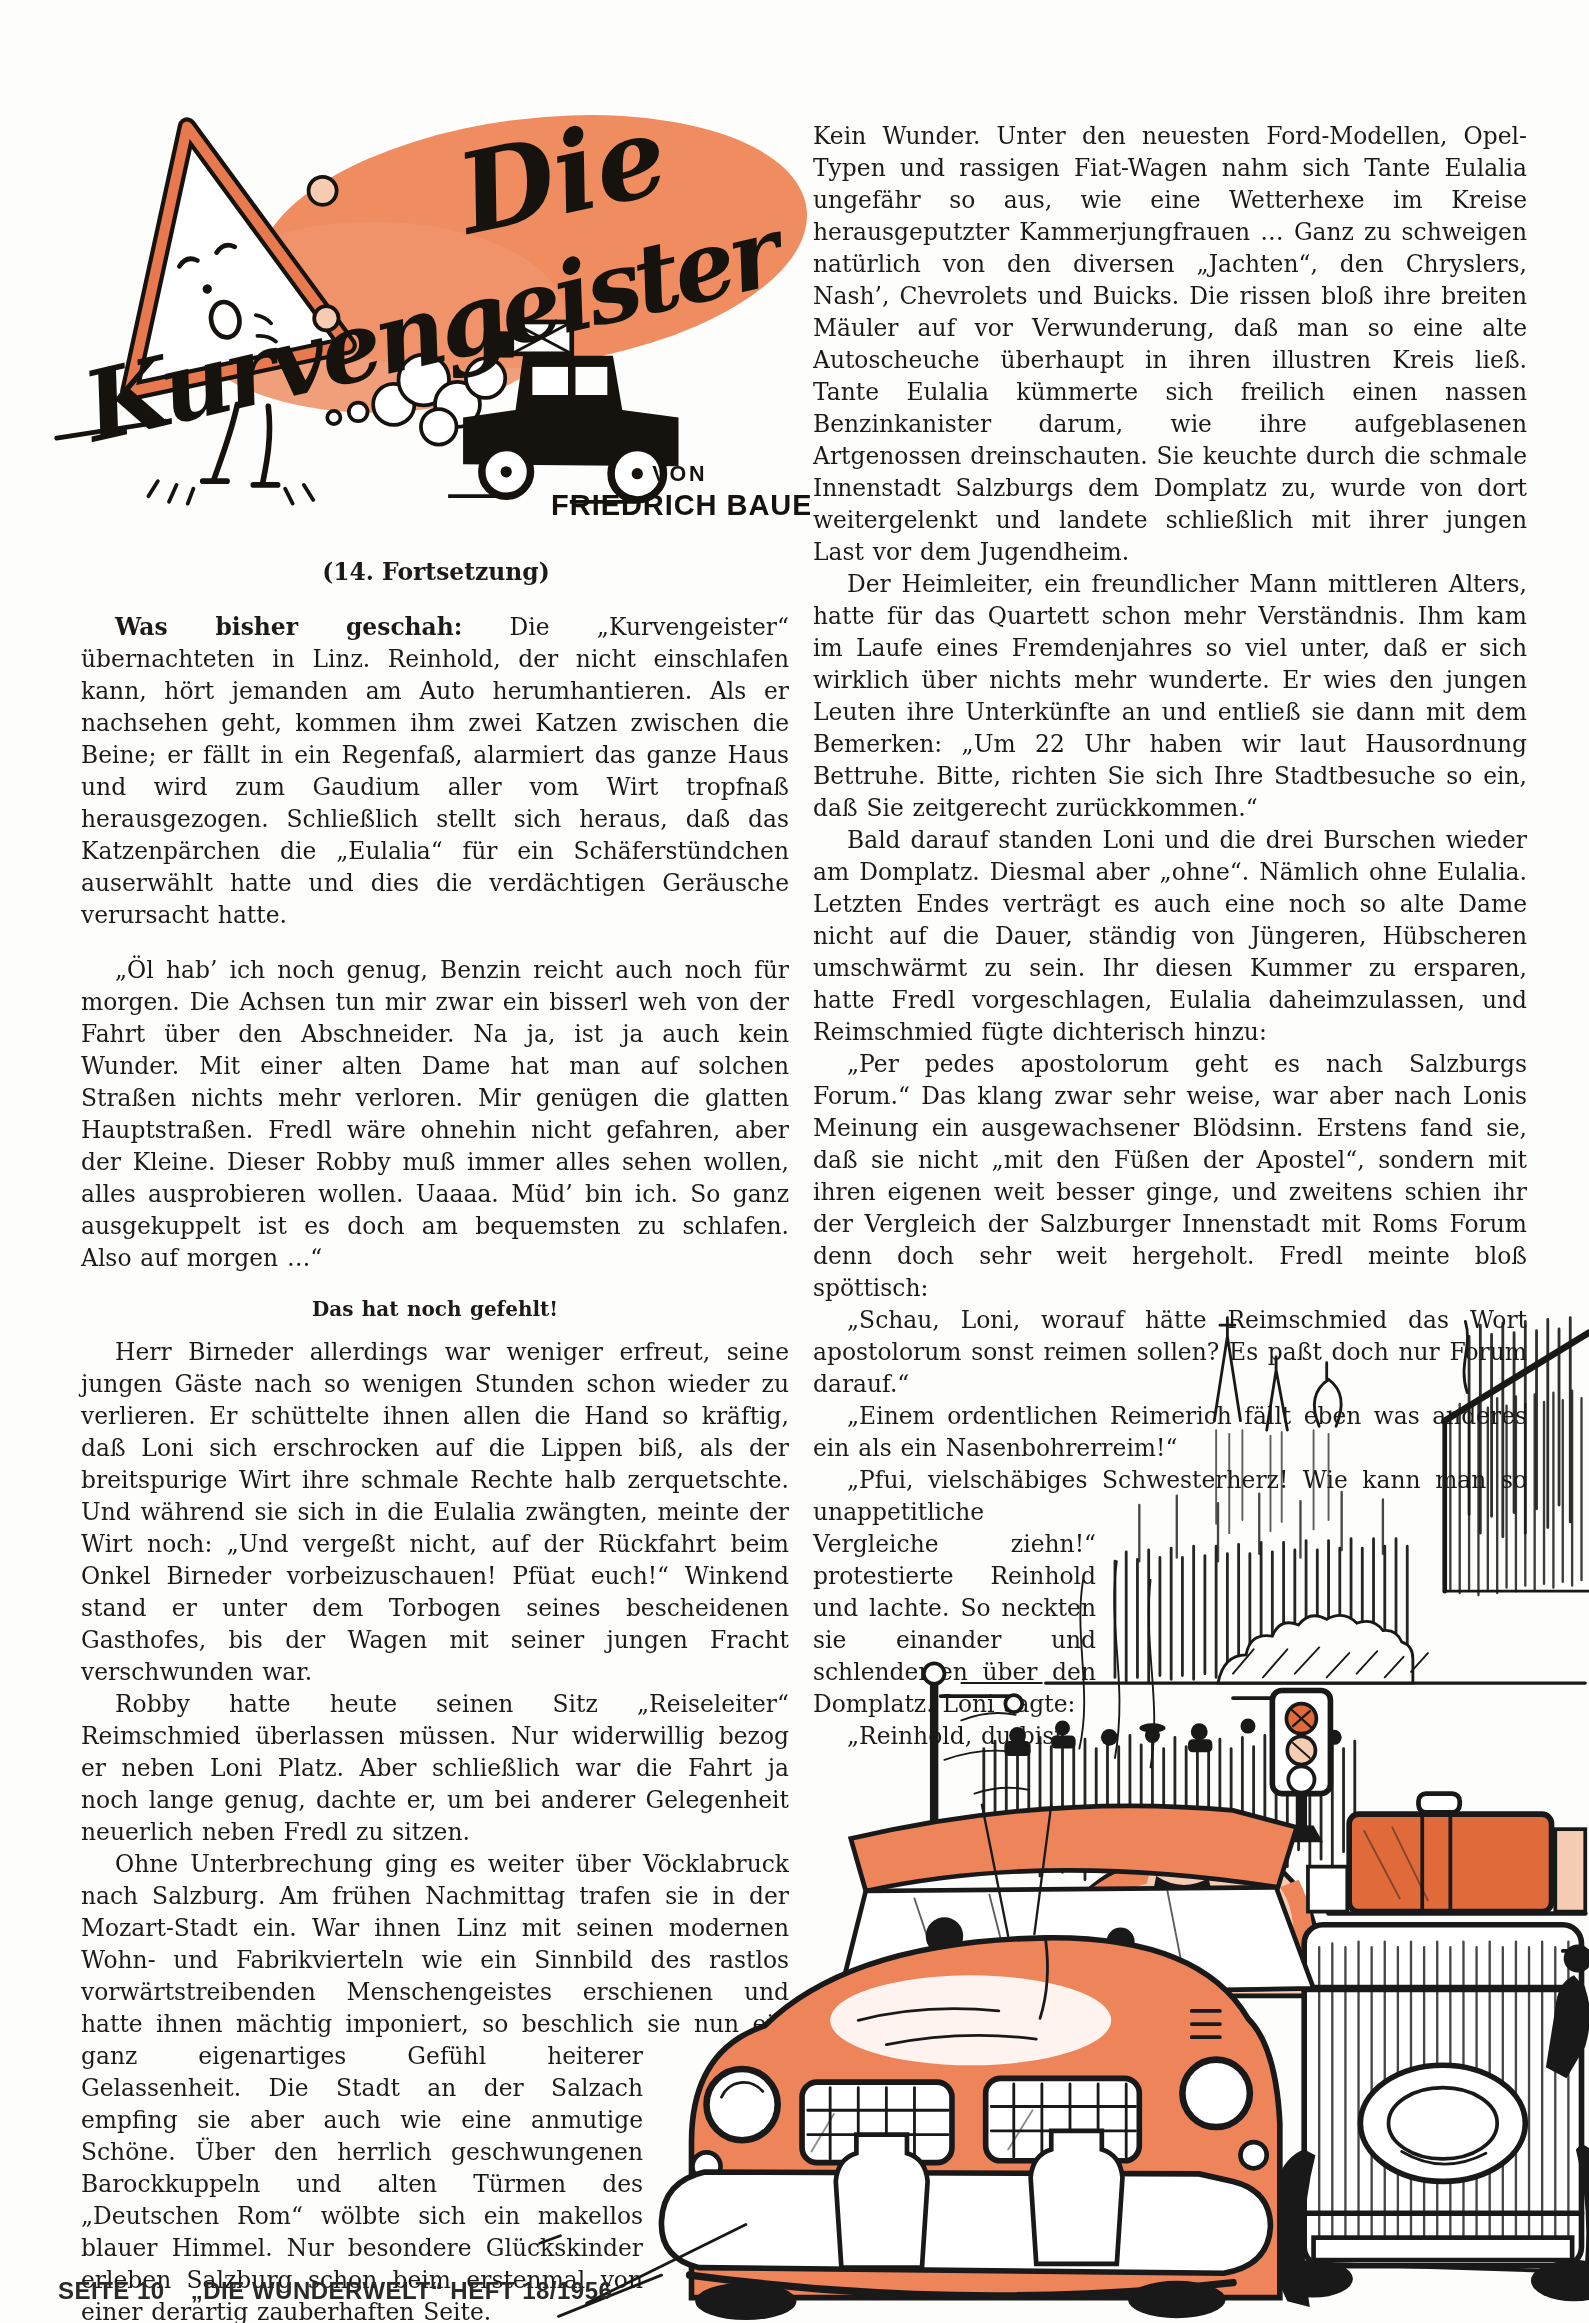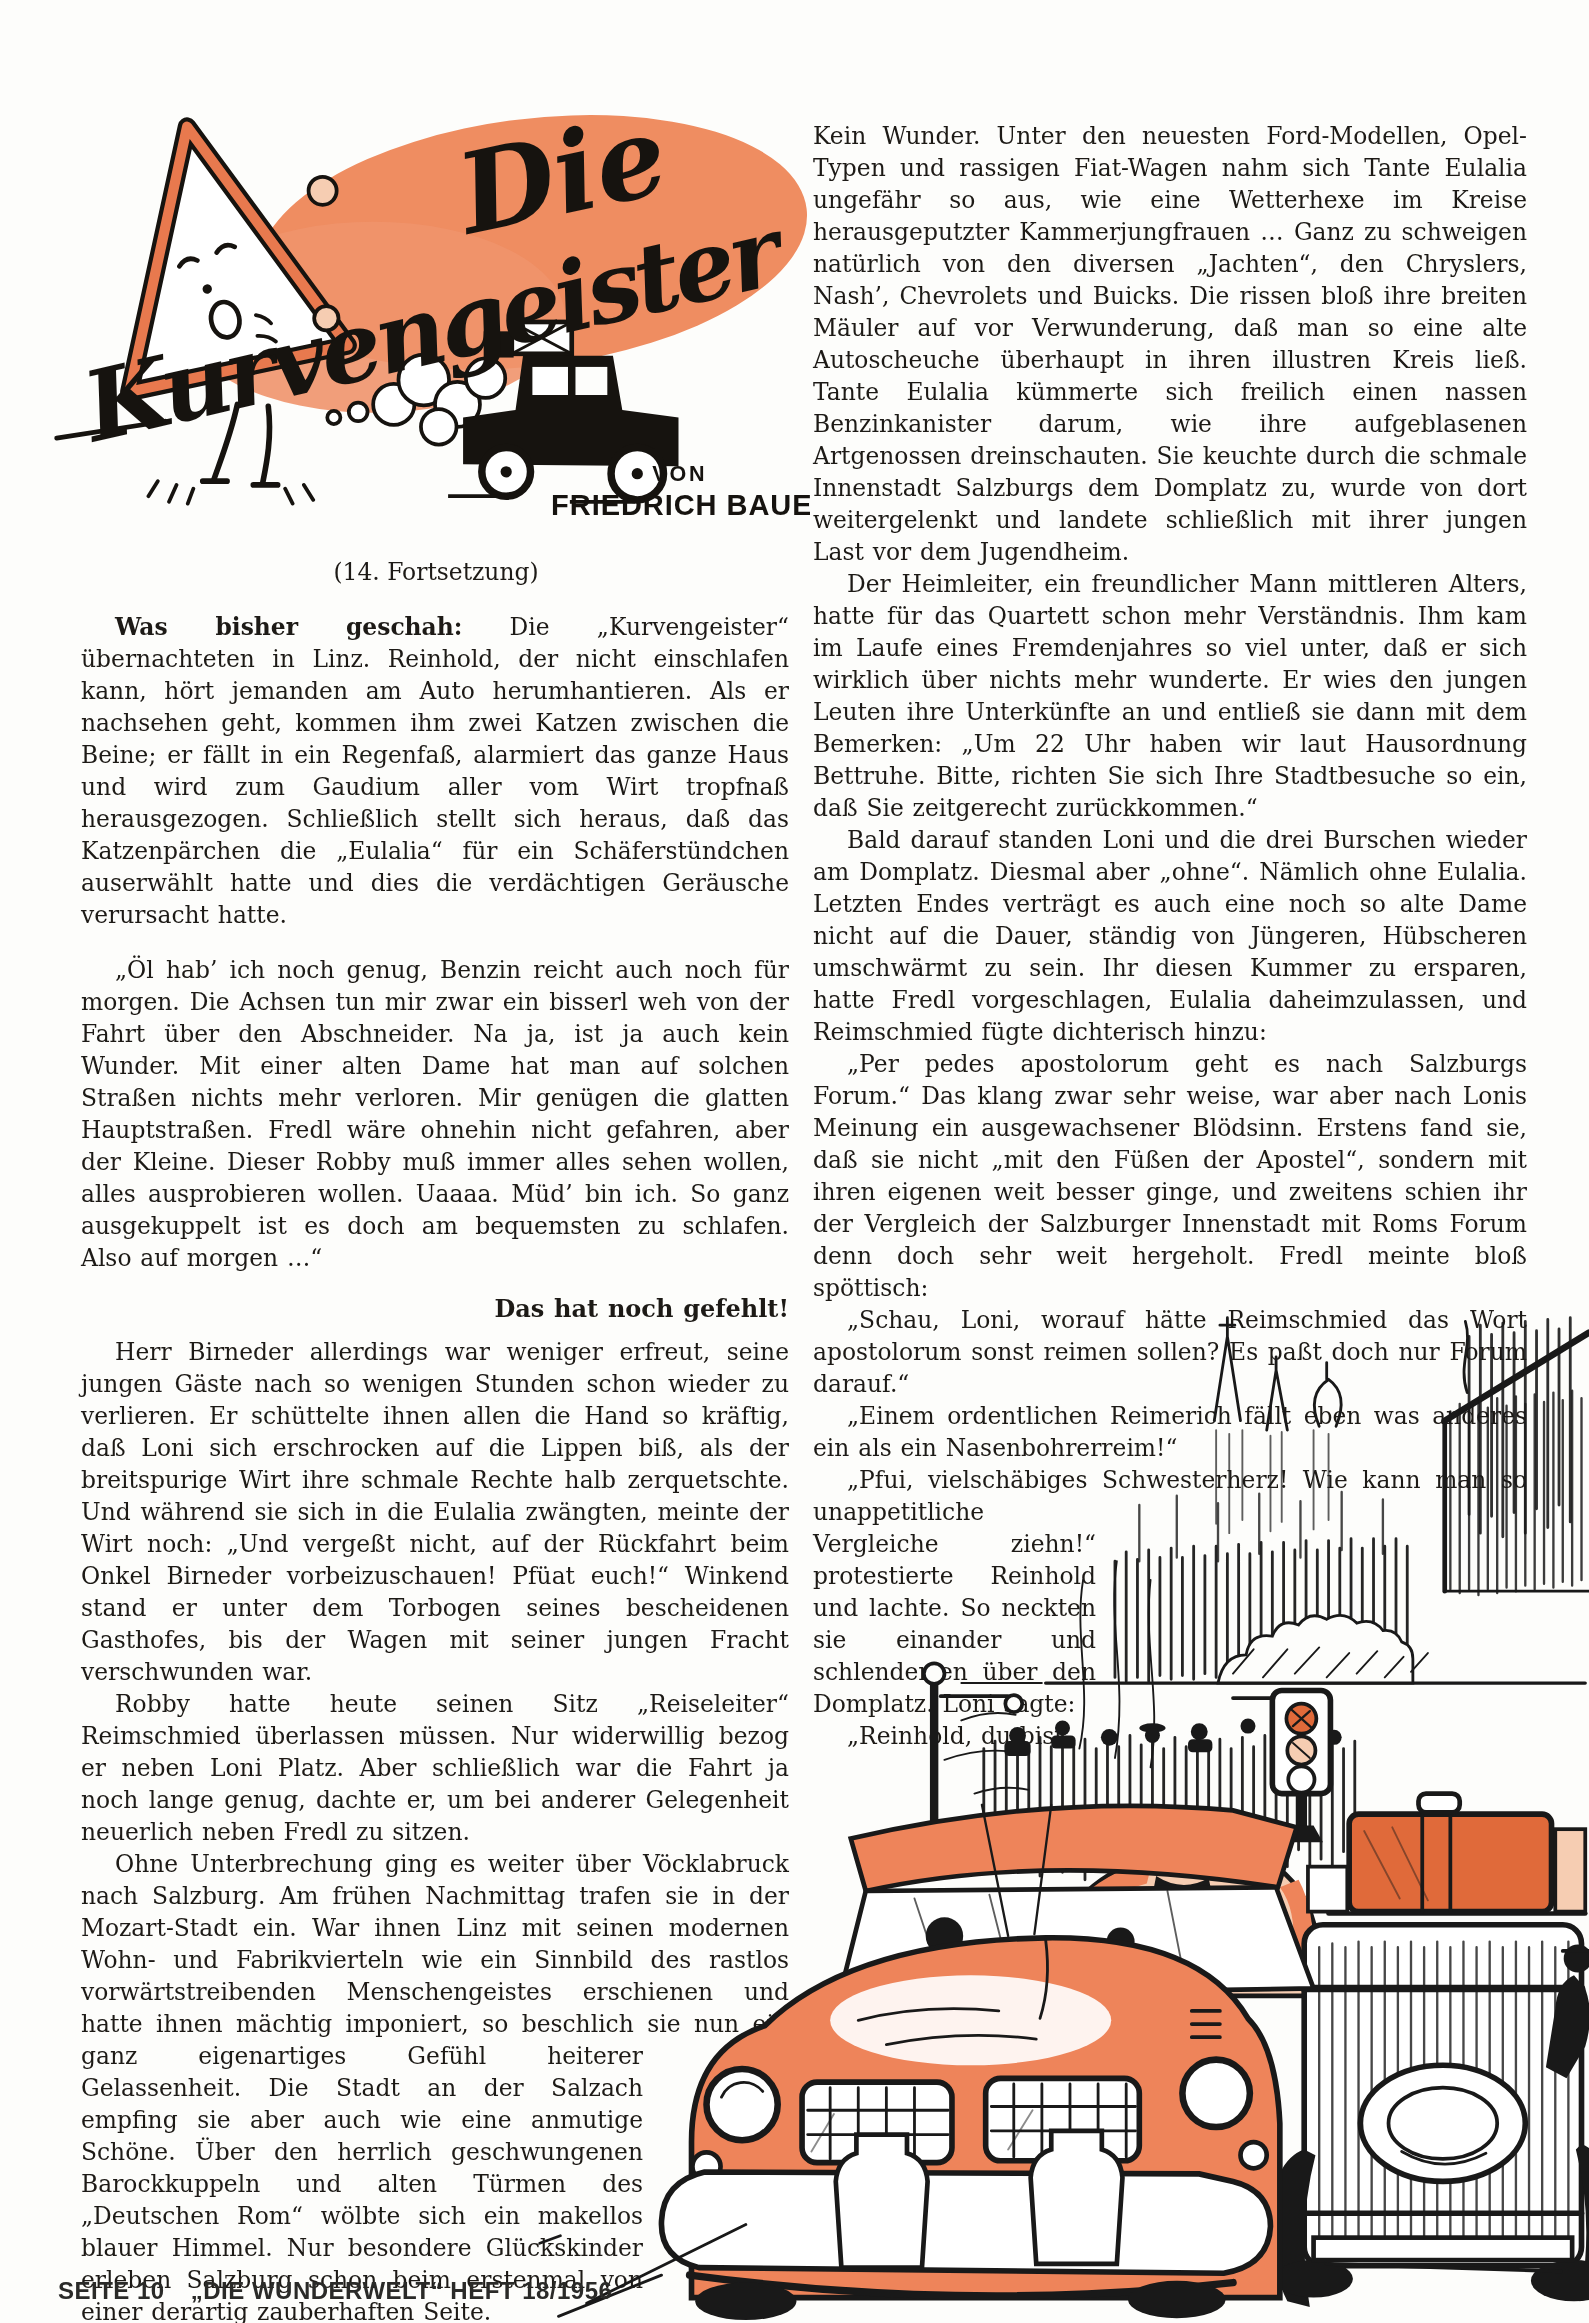--- a/index.html
+++ b/index.html
@@ -8,30 +8,30 @@
     background:#fdfdfb;color:#1d1a16;
     font-family:"DejaVu Serif","Liberation Serif",serif;
   }
   .col{position:absolute;font-size:23.4px;line-height:32px;text-align:justify;word-spacing:1.4px;}
   .col p{margin:0;text-indent:34px;}
   .col p.cont{text-indent:0;}
   .gap-sm{margin-top:7.5px !important;}
   .gap-md{margin-top:22.5px !important;}
   .lead{font-weight:bold;}
   .story-heading{
-    font-weight:bold;text-align:right;text-indent:0 !important;
-    font-size:24px;margin:19px 0 11.2px !important;
+    font-weight:bold;text-align:center;text-indent:0 !important;
+    font-size:20px;margin:19px 0 11.2px !important;
   }
   .force-last{text-align-last:justify;}
   .narrowL{width:562px;}
   .narrowL2{width:607px;}
   .narrowR{width:283px;}
   #fortsetzung{
     position:absolute;left:80px;top:558px;width:712px;
-    text-align:center;font-size:23.4px;
+    text-align:center;font-size:23.4px;font-weight:bold;
   }
   #left-col{left:81px;top:611px;width:708px;}
   #right-col{left:813px;top:120px;width:714px;}
   #header-art{position:absolute;left:45px;top:41px;width:765px;height:487px;}
   #bottom-art{position:absolute;left:521px;top:1280px;width:1068px;height:1044px;}
   #footer{
     position:absolute;left:58px;top:2277px;
     font-family:"Liberation Sans",sans-serif;font-weight:bold;
     font-size:24px;letter-spacing:0.5px;color:#2a2a28;white-space:nowrap;
   }

